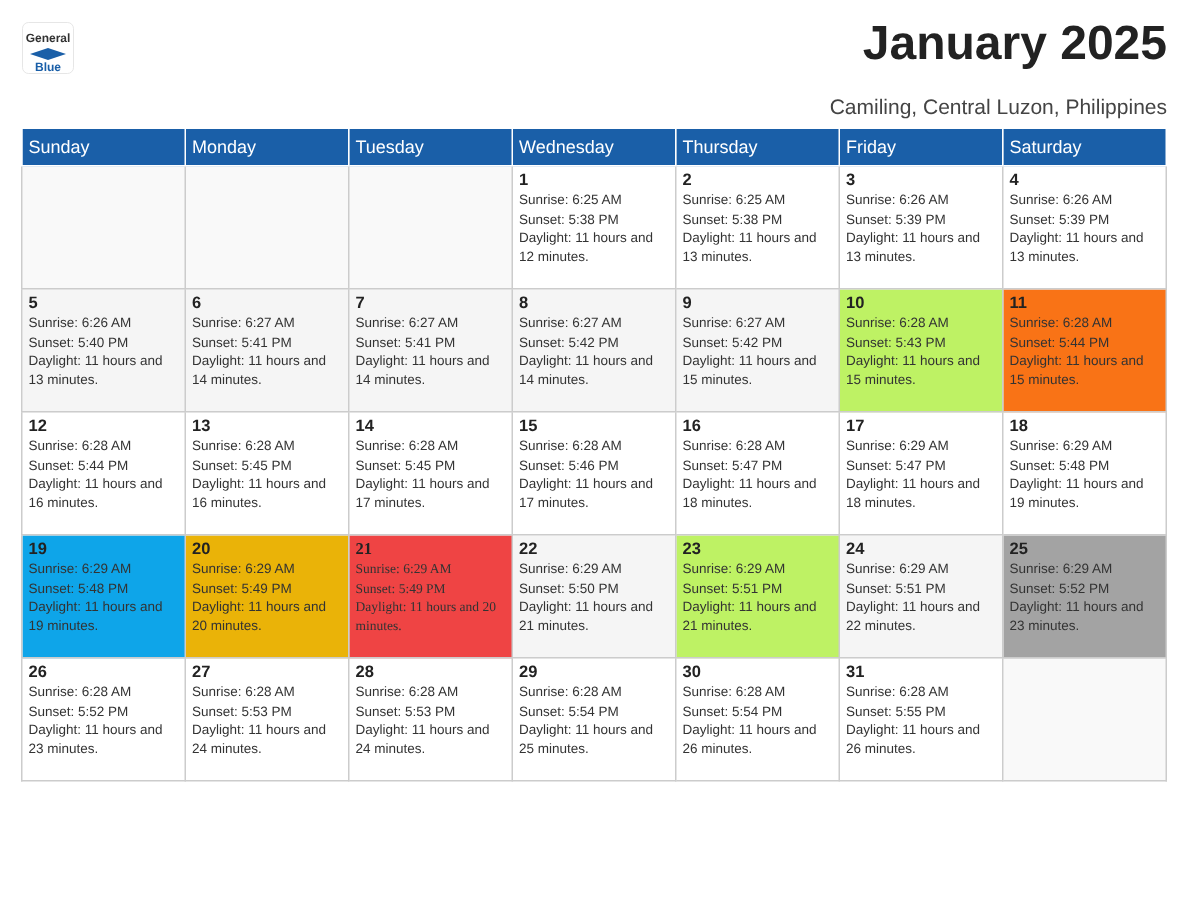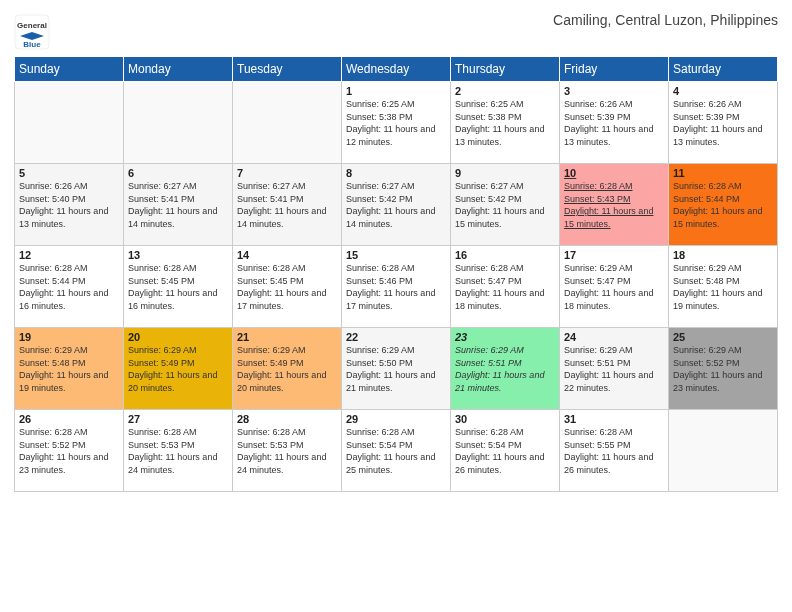--- a/index.html
+++ b/index.html
@@ -31,21 +31,21 @@
       text-align: right;
     }
     .month-title {
       font-size: 32px;
       font-weight: bold;
       color: #222;
     }
     .location-title {
       font-size: 14px;
       color: #444;
-      margin-top: 2px;
+      margin-top: 16px;
     }
     .calendar {
       width: 100%;
       border-collapse: collapse;
       table-layout: fixed;
     }
     .calendar th {
       background: #1a5fa8;
       color: #fff;
       font-size: 12px;
@@ -94,20 +94,21 @@
       <div style="display:flex;align-items:center;">
         <svg width="36" height="36" viewBox="0 0 36 36">
           <rect x="1" y="1" width="34" height="34" rx="4" fill="#fff" stroke="#ddd" stroke-width="0.5"></rect>
           <text x="18" y="14" text-anchor="middle" font-size="8" font-weight="bold" fill="#333" font-family="Arial">General</text>
           <polygon points="18,18 30,22 18,26 6,22" fill="#1a5fa8"></polygon>
           <text x="18" y="33" text-anchor="middle" font-size="8" font-weight="bold" fill="#1a5fa8" font-family="Arial">Blue</text>
         </svg>
       </div>
     </div>
     <div class="title-block">
+      <div class="month-title">January 2025</div>
       <div class="location-title">Camiling, Central Luzon, Philippines</div>
     </div>
   </div>
 
   <table class="calendar">
     <thead>
       <tr>
         <th>Sunday</th>
         <th>Monday</th>
         <th>Tuesday</th>
@@ -153,21 +154,21 @@
             <div class="day-info">Sunrise: 6:27 AM<br>Sunset: 5:41 PM<br>Daylight: 11 hours and 14 minutes.</div>
           </td>
           <td style="background: rgb(245, 245, 245);">
             <span class="day-num">8</span>
             <div class="day-info">Sunrise: 6:27 AM<br>Sunset: 5:42 PM<br>Daylight: 11 hours and 14 minutes.</div>
           </td>
           <td style="background: rgb(245, 245, 245);">
             <span class="day-num">9</span>
             <div class="day-info">Sunrise: 6:27 AM<br>Sunset: 5:42 PM<br>Daylight: 11 hours and 15 minutes.</div>
           </td>
-          <td style="background: #fca5a5; text-decoration: underline;">
+          <td style="background: #bef264;">
             <span class="day-num">10</span>
             <div class="day-info">Sunrise: 6:28 AM<br>Sunset: 5:43 PM<br>Daylight: 11 hours and 15 minutes.</div>
           </td>
           <td style="background: #f97316;">
             <span class="day-num">11</span>
             <div class="day-info">Sunrise: 6:28 AM<br>Sunset: 5:44 PM<br>Daylight: 11 hours and 15 minutes.</div>
           </td>
         </tr>
         <tr>
           <td>
@@ -193,37 +194,37 @@
           <td>
             <span class="day-num">17</span>
             <div class="day-info">Sunrise: 6:29 AM<br>Sunset: 5:47 PM<br>Daylight: 11 hours and 18 minutes.</div>
           </td>
           <td>
             <span class="day-num">18</span>
             <div class="day-info">Sunrise: 6:29 AM<br>Sunset: 5:48 PM<br>Daylight: 11 hours and 19 minutes.</div>
           </td>
         </tr>
         <tr>
-          <td style="background: #fdba74;">
+          <td style="background: #0ea5e9;">
             <span class="day-num">19</span>
             <div class="day-info">Sunrise: 6:29 AM<br>Sunset: 5:48 PM<br>Daylight: 11 hours and 19 minutes.</div>
           </td>
           <td style="background: #eab308;">
             <span class="day-num">20</span>
             <div class="day-info">Sunrise: 6:29 AM<br>Sunset: 5:49 PM<br>Daylight: 11 hours and 20 minutes.</div>
           </td>
-          <td style="background: #fdba74;">
+          <td style="background: #ef4444; font-family: Liberation Serif, serif;">
             <span class="day-num">21</span>
             <div class="day-info">Sunrise: 6:29 AM<br>Sunset: 5:49 PM<br>Daylight: 11 hours and 20 minutes.</div>
           </td>
           <td style="background: rgb(245, 245, 245);">
             <span class="day-num">22</span>
             <div class="day-info">Sunrise: 6:29 AM<br>Sunset: 5:50 PM<br>Daylight: 11 hours and 21 minutes.</div>
           </td>
-          <td style="background: #86efac; font-style: italic;">
+          <td style="background: #bef264;">
             <span class="day-num">23</span>
             <div class="day-info">Sunrise: 6:29 AM<br>Sunset: 5:51 PM<br>Daylight: 11 hours and 21 minutes.</div>
           </td>
           <td style="background: rgb(245, 245, 245); margin-left: 48px;">
             <span class="day-num">24</span>
             <div class="day-info">Sunrise: 6:29 AM<br>Sunset: 5:51 PM<br>Daylight: 11 hours and 22 minutes.</div>
           </td>
           <td style="background: #a3a3a3;">
             <span class="day-num">25</span>
             <div class="day-info">Sunrise: 6:29 AM<br>Sunset: 5:52 PM<br>Daylight: 11 hours and 23 minutes.</div>

